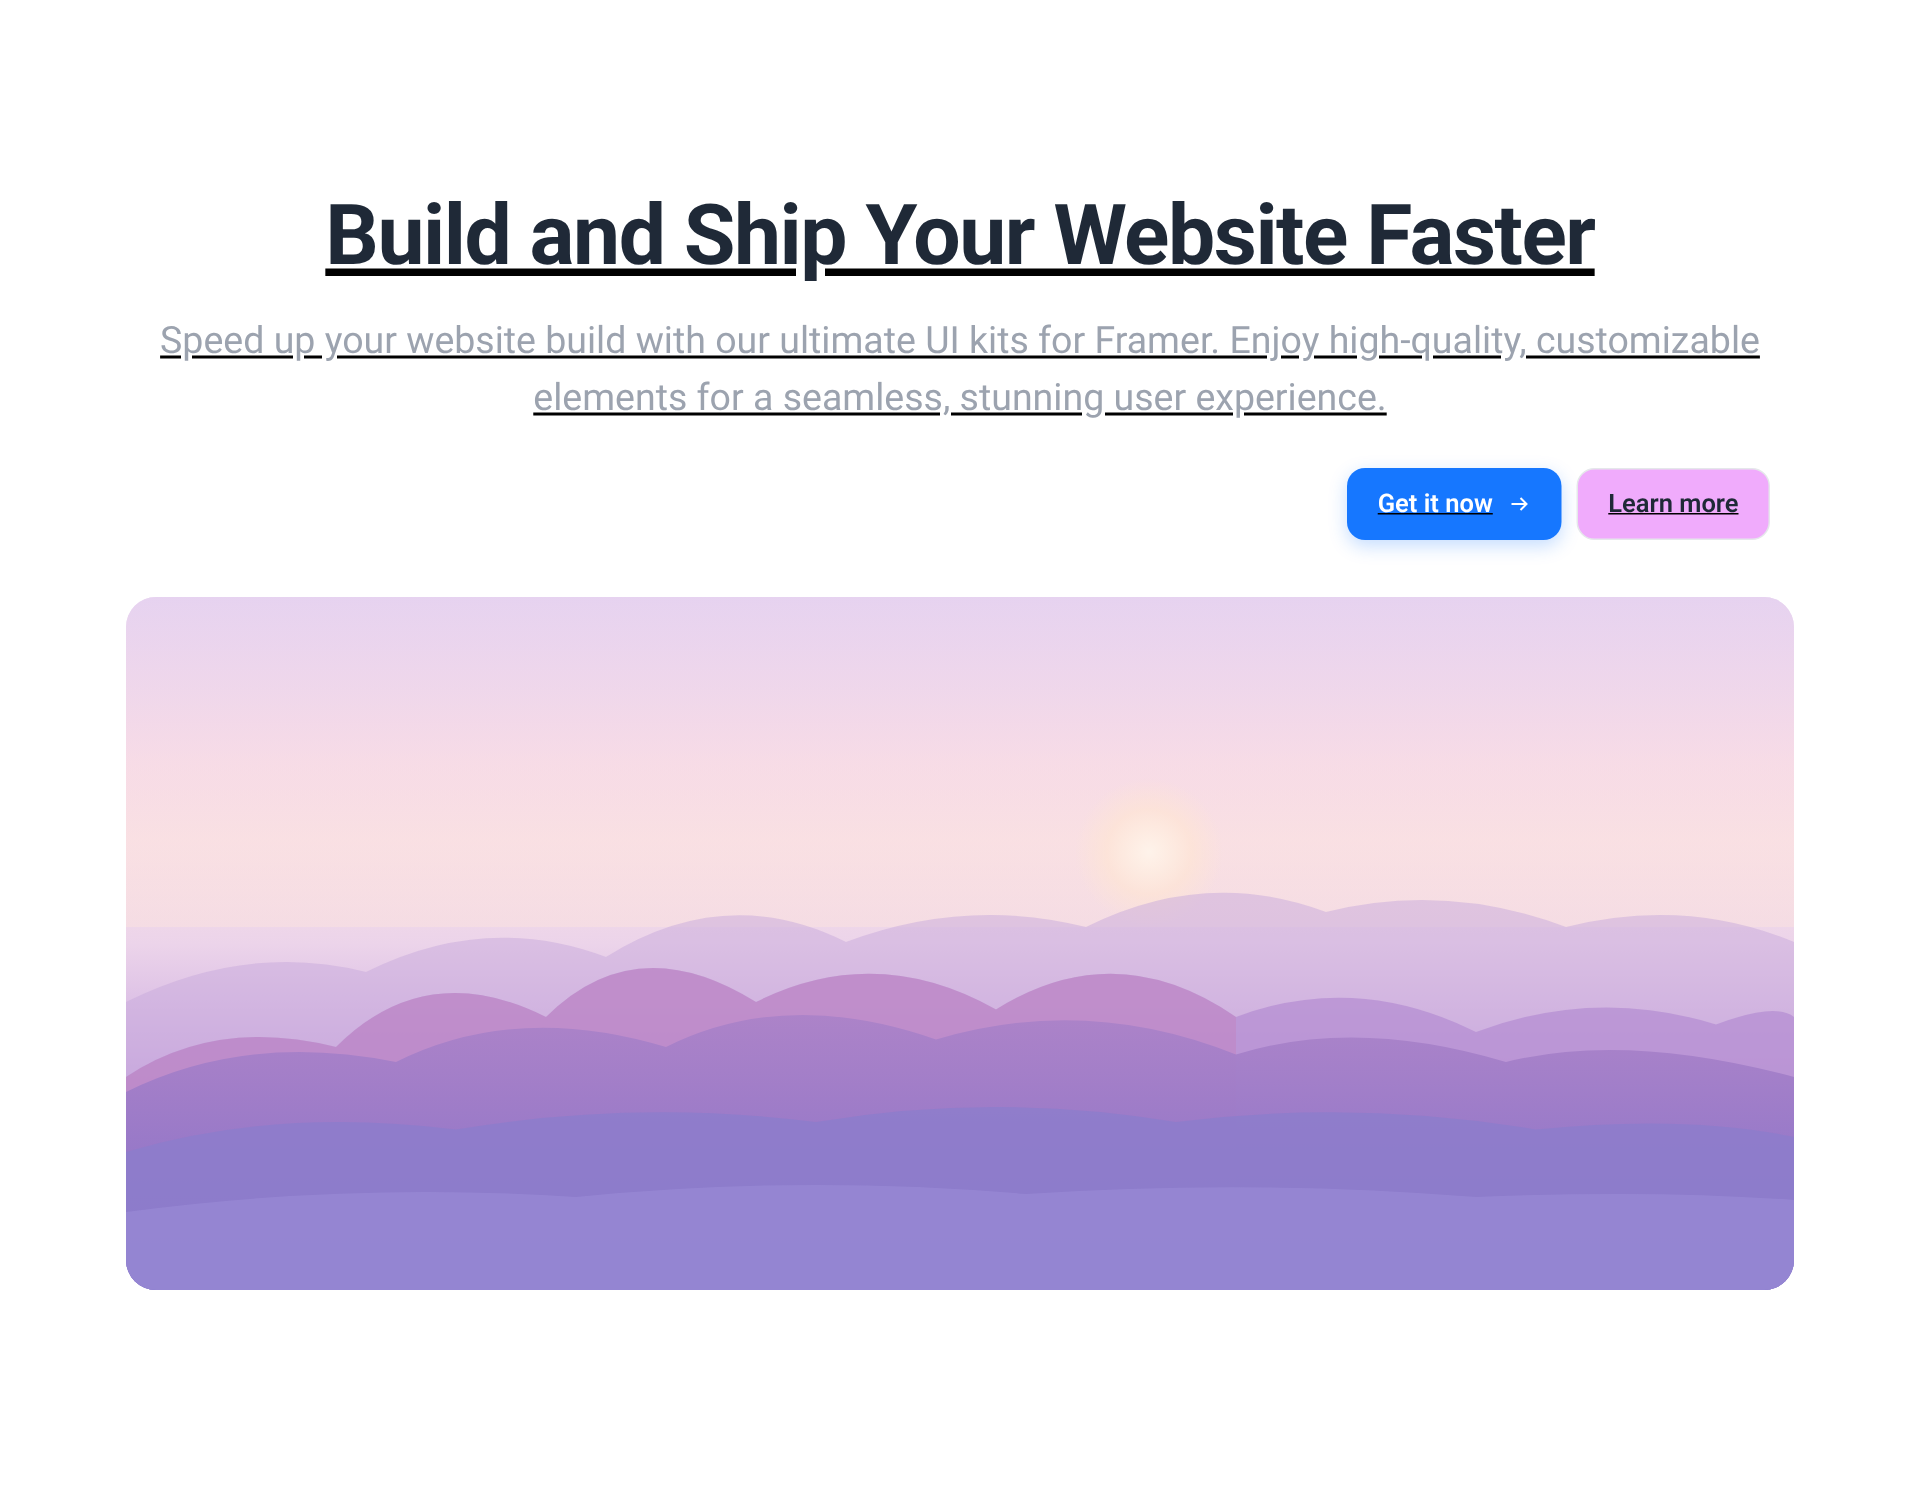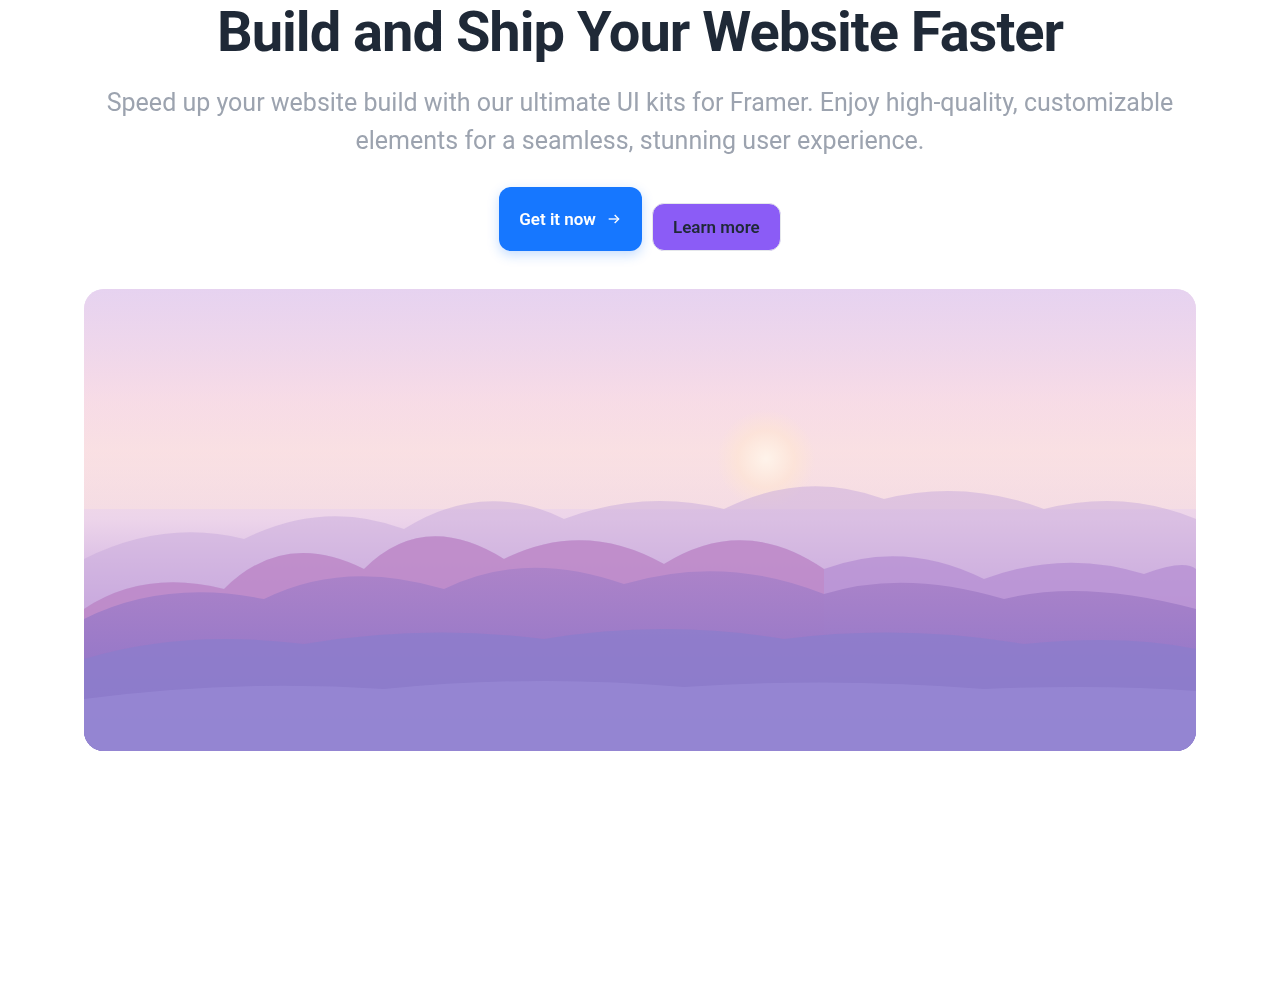--- a/index.html
+++ b/index.html
@@ -19,21 +19,23 @@
     .container {
       width: 100%;
       padding: 0 58px;
       display: flex;
       flex-direction: column;
       align-items: center;
     }
     
     .hero-section {
       text-align: center;
+      padding-top: 125px;
       max-width: 1100px;
+      text-decoration: underline;
     }
     
     .hero-title {
       font-size: 56px;
       font-weight: 700;
       color: #1f2937;
       letter-spacing: -1px;
       line-height: 1.15;
     }
     
@@ -41,21 +43,21 @@
       font-size: 25px;
       color: #9ca3af;
       margin-top: 20px;
       line-height: 1.5;
       max-width: 1080px;
     }
     
     .button-group {
       display: flex;
       gap: 10px;
-      justify-content: center;
+      justify-content: flex-end;
       margin-top: 28px;
     }
     
     .btn {
       display: inline-flex;
       align-items: center;
       gap: 10px;
       padding: 13px 20px;
       border-radius: 12px;
       font-size: 17px;
@@ -65,24 +67,23 @@
       font-family: inherit;
     }
     
     .btn-primary {
       background: #1677ff;
       color: #ffffff;
       box-shadow: 0 4px 12px rgba(22, 119, 255, 0.25);
     }
     
     .btn-secondary {
-      background: #8b5cf6;
+      background: #f0abfc;
       color: #1f2937;
       border: 1px solid #e5e7eb;
-      margin-top: 16px;
     }
     
     .arrow-icon {
       width: 16px;
       height: 16px;
       stroke: currentColor;
       stroke-width: 2;
       fill: none;
     }
     

